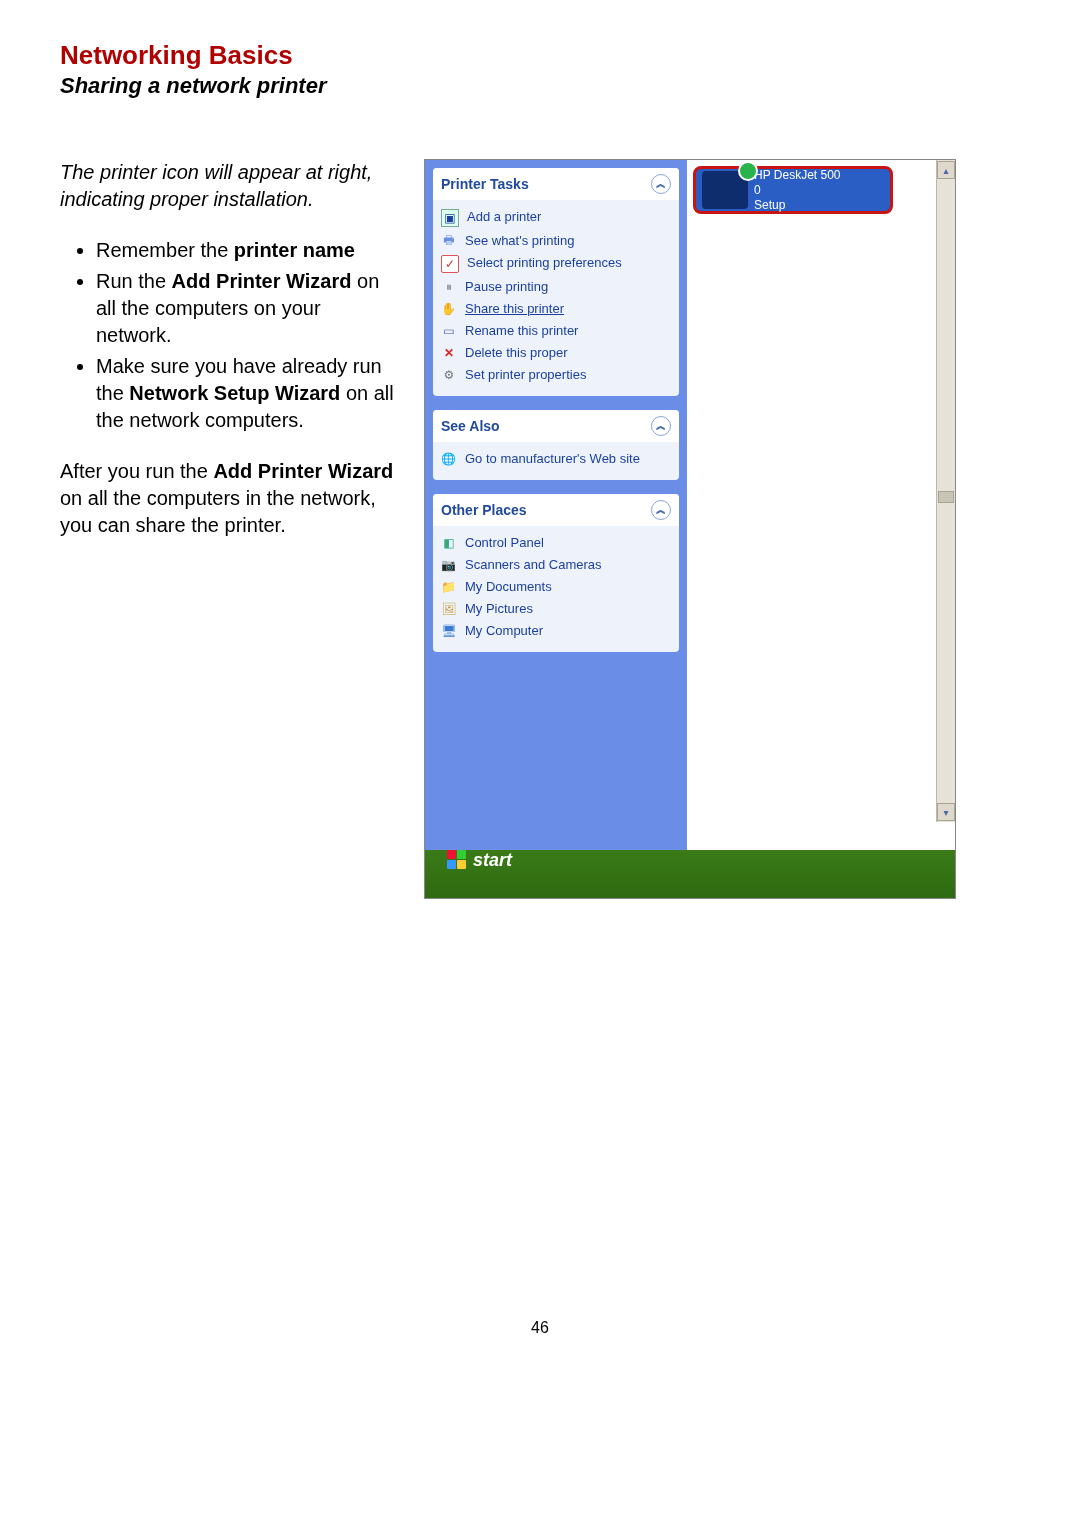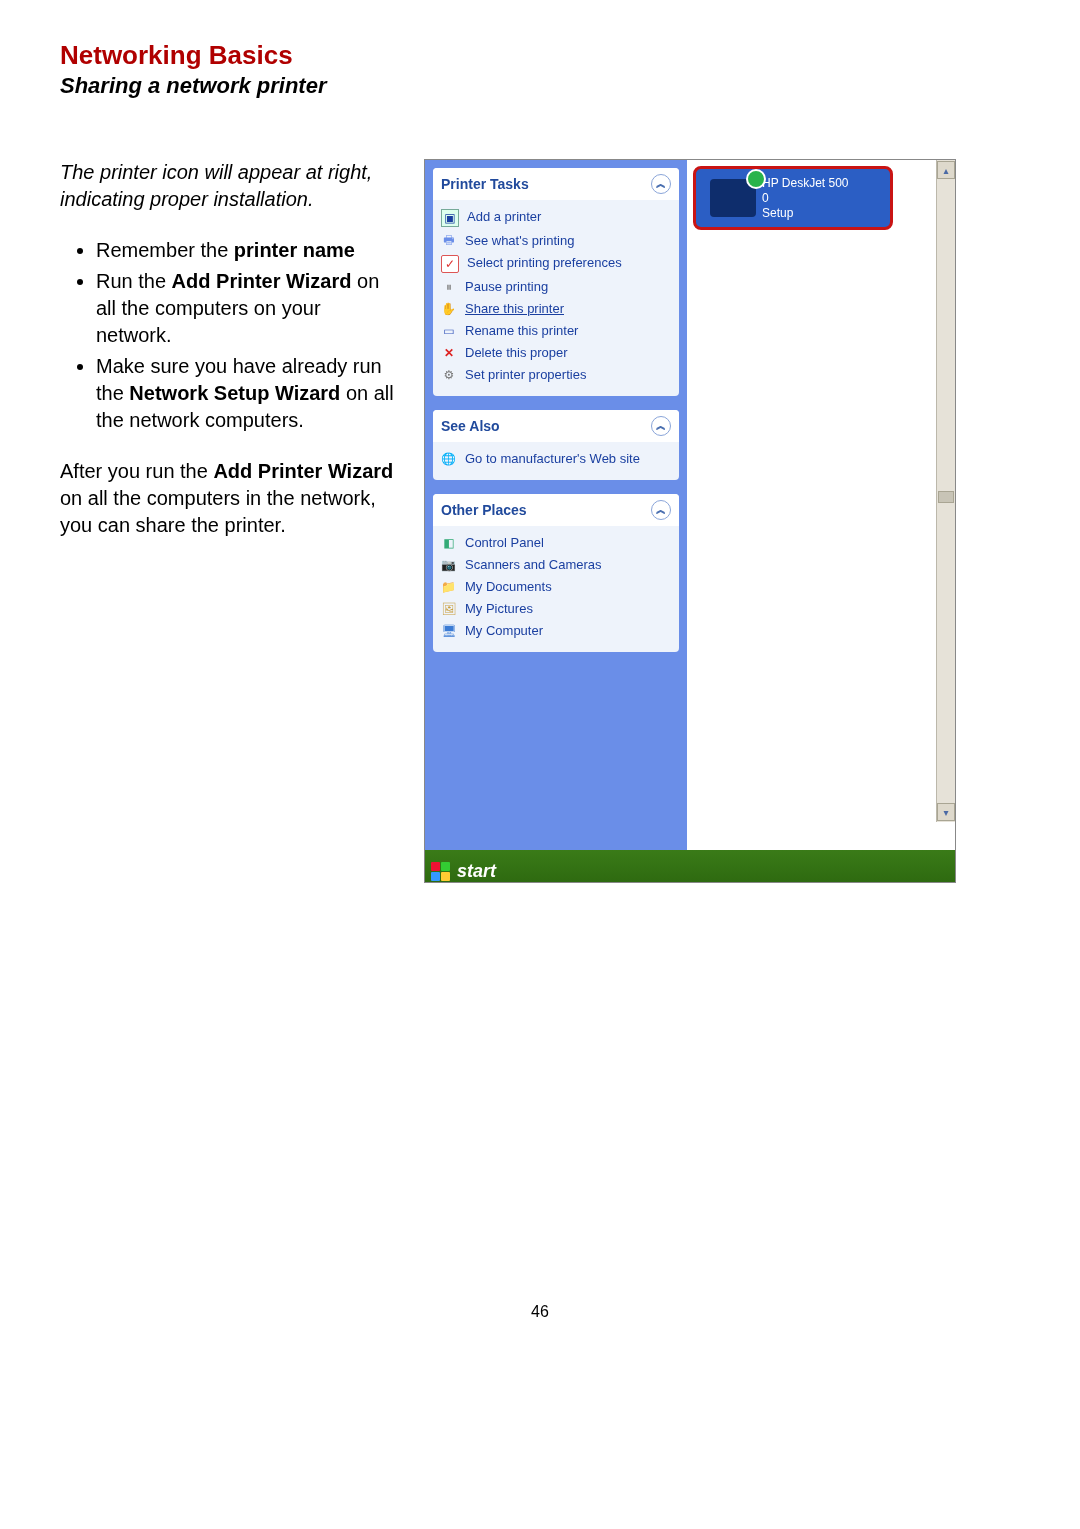--- a/index.html
+++ b/index.html
@@ -138,54 +138,54 @@
     height: 10px;
     background: #c8c4b6;
     border: 1px solid #a9a593;
     position: absolute;
     top: 50%;
     left: 1px;
   }
   .printer-tile {
     position: absolute;
     top: 6px; left: 6px;
-    width: 200px; height: 64px;
+    width: 200px; height: 48px;
     background: #2b5ec4;
     color: #fff;
     border: 3px solid #c91414;
     border-radius: 8px;
     display: flex;
     align-items: center;
     gap: 6px;
-    padding: 4px 14px;
+    padding: 4px 6px;
     box-sizing: border-box;
   }
   .printer-tile .p-icon {
     width: 46px; height: 38px;
     background: #0e2d6c;
     border-radius: 4px;
     position: relative;
   }
   .printer-tile .p-icon::before {
     content: "";
     position: absolute;
     top: -10px; left: 36px;
     width: 16px; height: 16px;
     background: #29b34b;
     border: 2px solid #fff;
     border-radius: 50%;
   }
   .printer-info { font-size: 12px; line-height: 1.25; }
 
   .start-bar {
-    height: 32px;
+    height: 48px;
     background: linear-gradient(#3a7b18, #2e6a10);
     display: flex;
-    align-items: flex-end;
-    padding-left: 6px;
+    align-items: flex-start;
+    padding-left: 22px;
   }
   .start-logo {
     width: 20px; height: 20px;
     display: inline-block;
     margin-right: 6px;
     position: relative;
   }
   .start-logo span {
     position: absolute; width: 9px; height: 9px; border-radius: 1px;
   }

